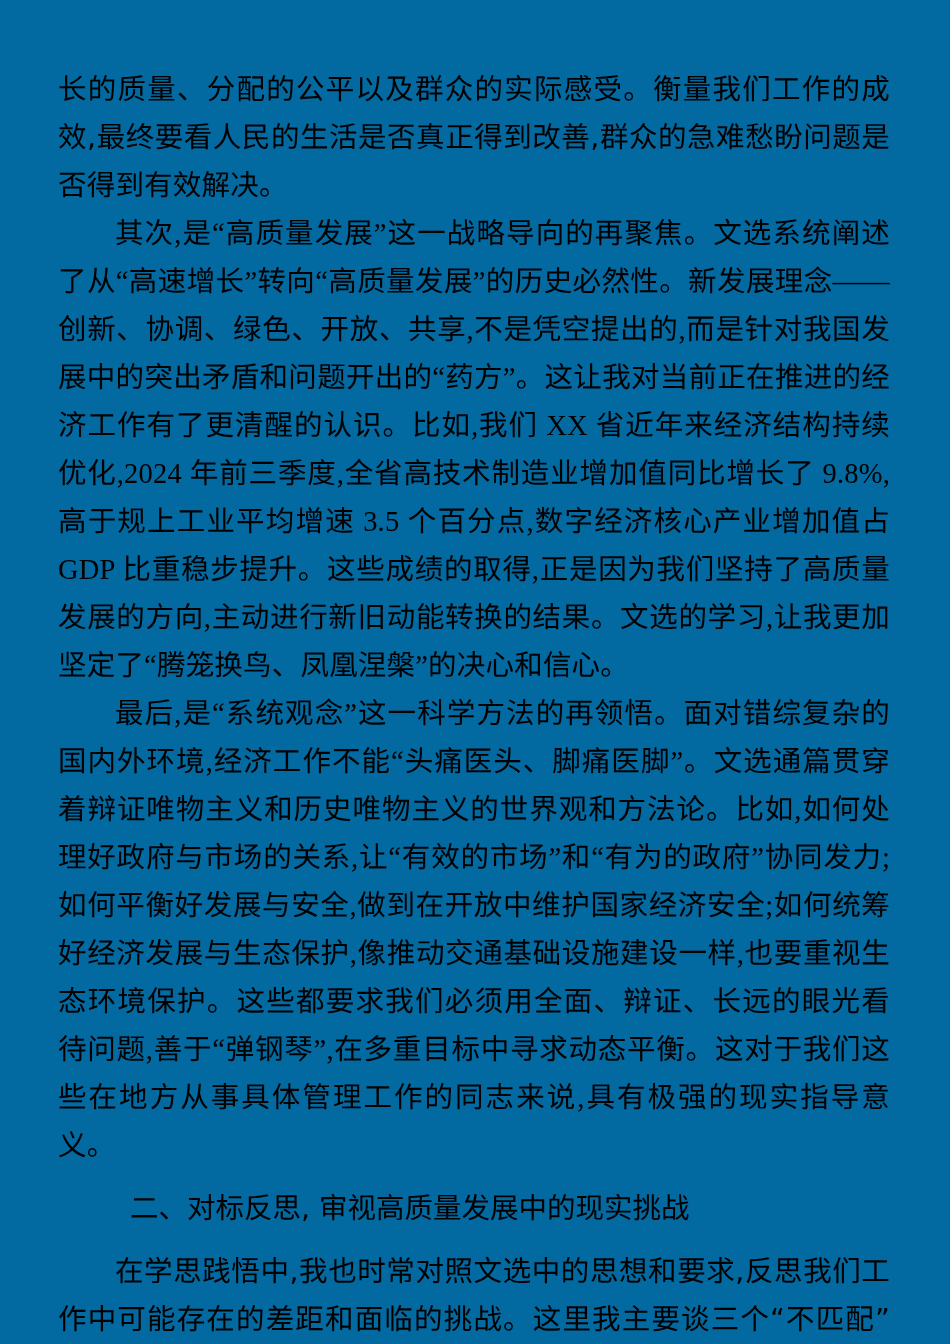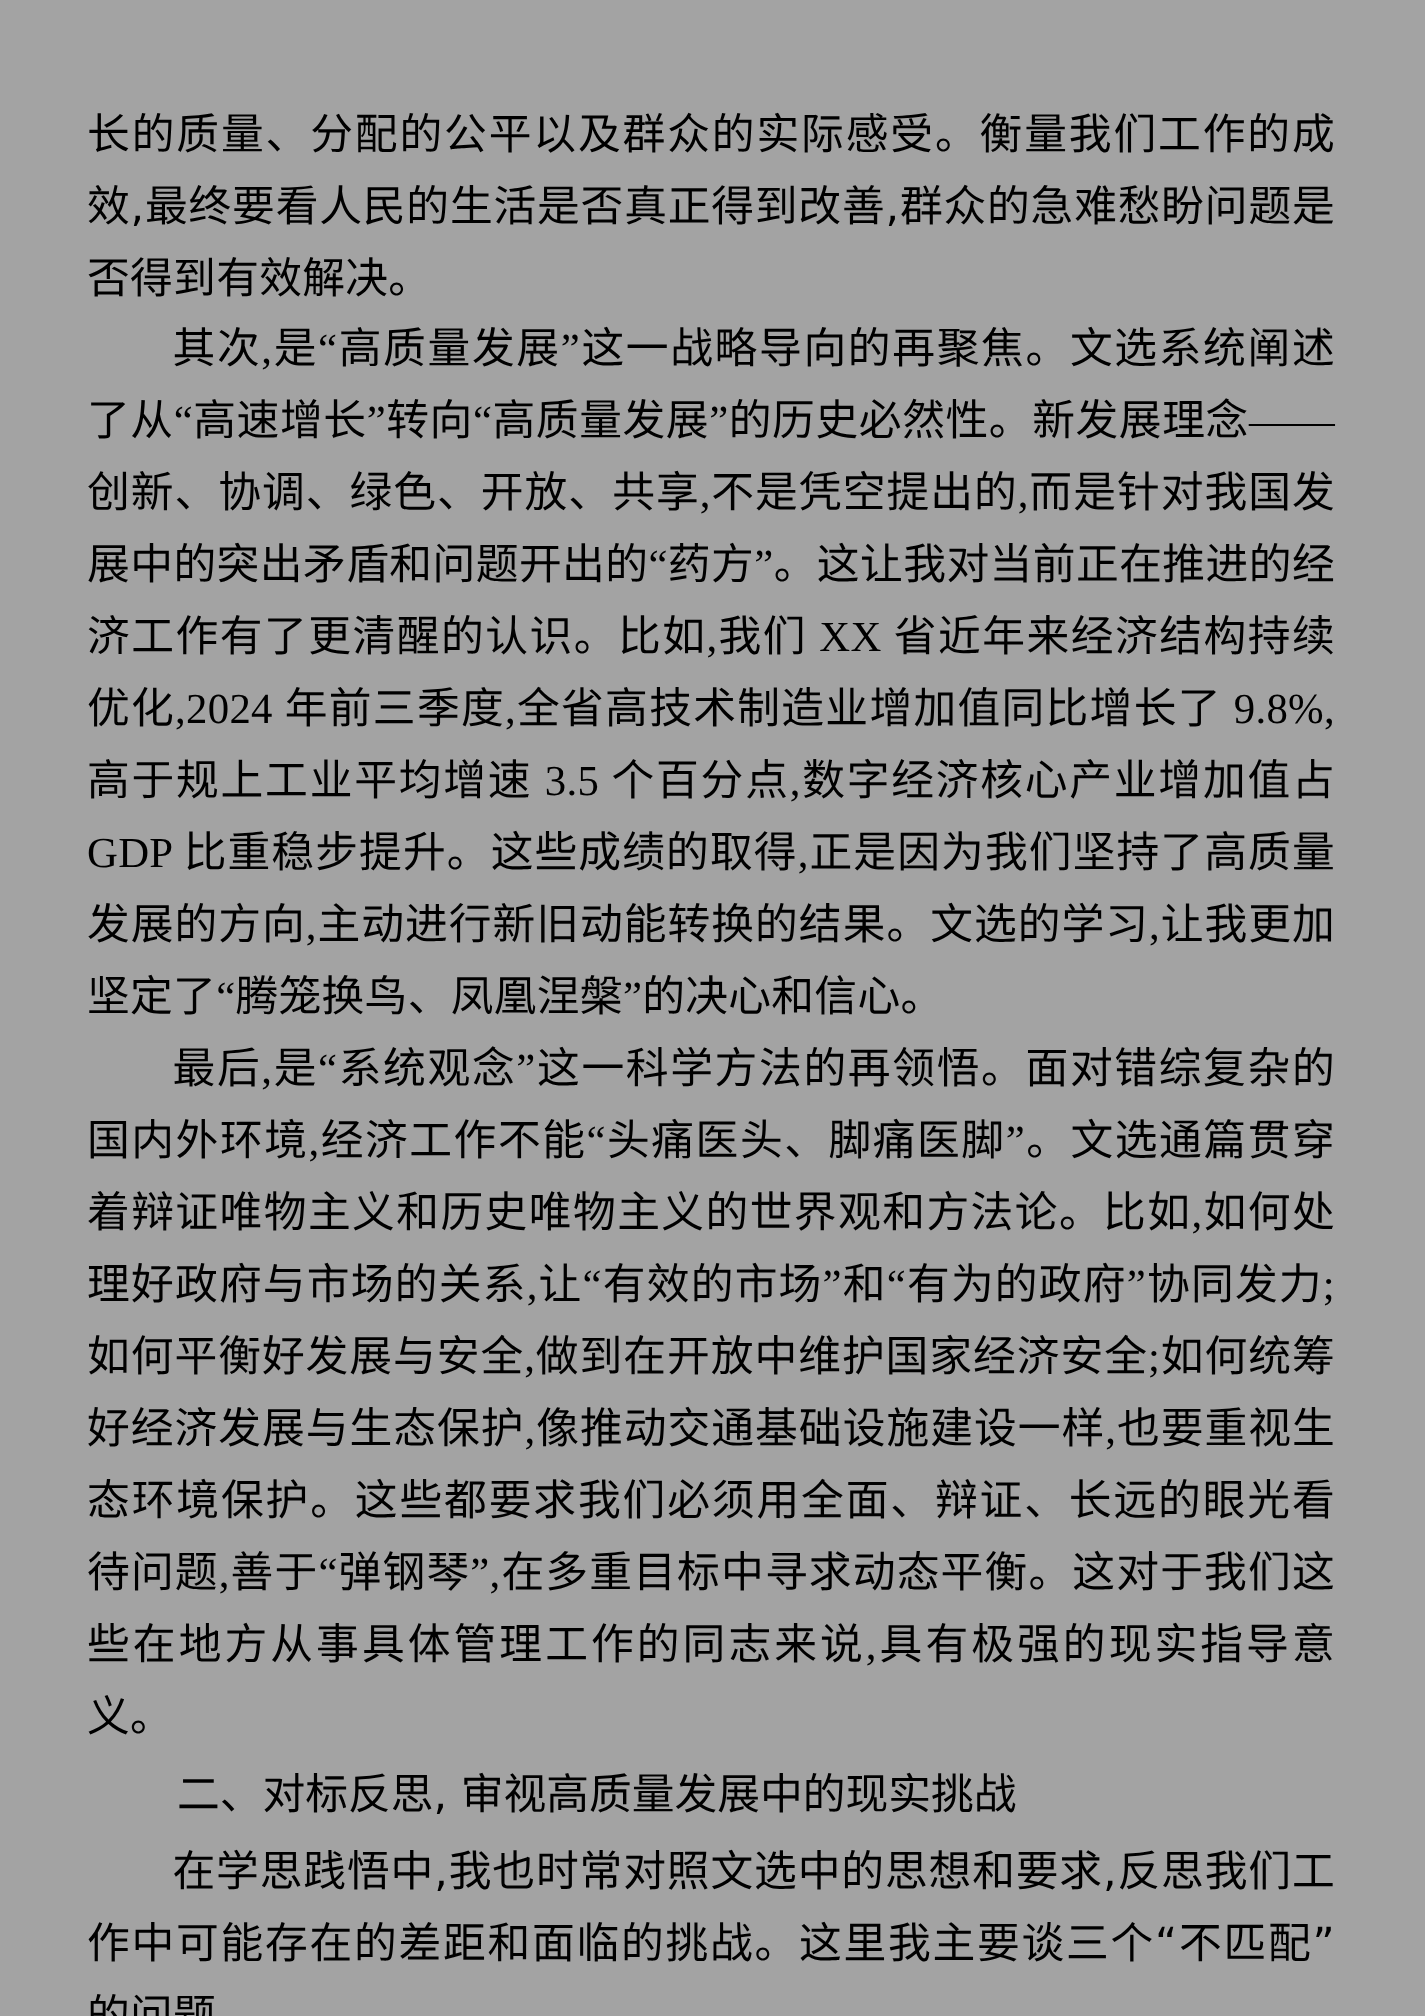--- a/index.html
+++ b/index.html
@@ -9,21 +9,21 @@
     background: #ffffff;
   }
   body {
     font-family: "DejaVu Sans", "Liberation Sans", sans-serif;
     color: #000000;
   }
   .page {
     position: relative;
     width: 950px;
     height: 1344px;
-    background: #a3a3a3;
+    background: #0369a1;
     overflow: hidden;
     box-sizing: border-box;
   }
   .doc-body {
     position: absolute;
     left: 58px;
     top: 66px;
     width: 832px;
   }
   .para {
@@ -45,21 +45,21 @@
   }
   
   .para.indent {
     text-indent: 2em;
   }
   
   .para.noindent {
     text-indent: 0;
   }
   .heading {
-    margin: 3px;
+    margin: 15px;
     font-size: 28.5px;
     line-height: 48px;
     font-weight: 400;
     text-indent: 2em;
     text-align: left;
     color: #000000;
   }
 </style>
 </head>
 <body>

